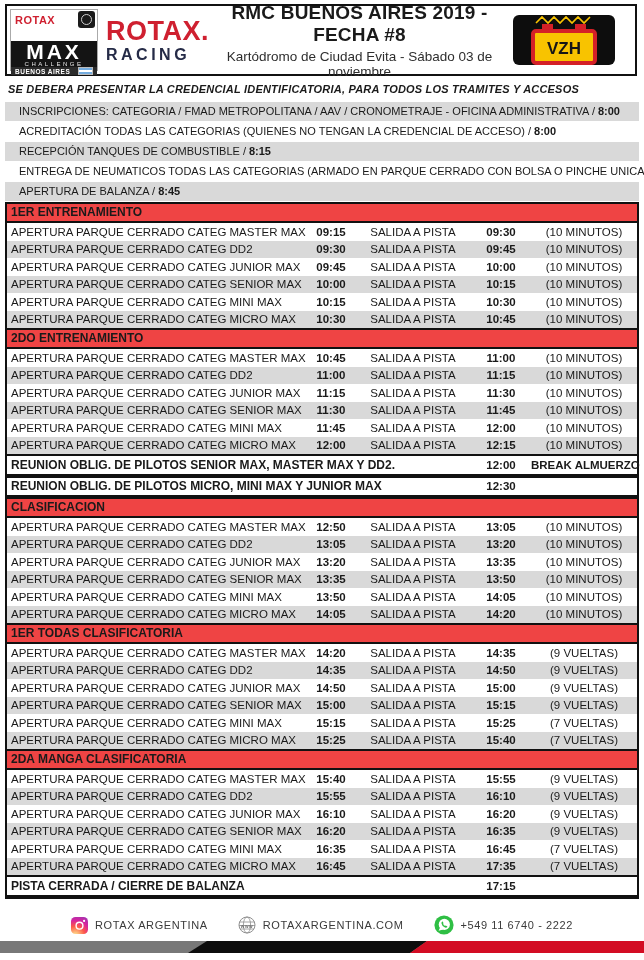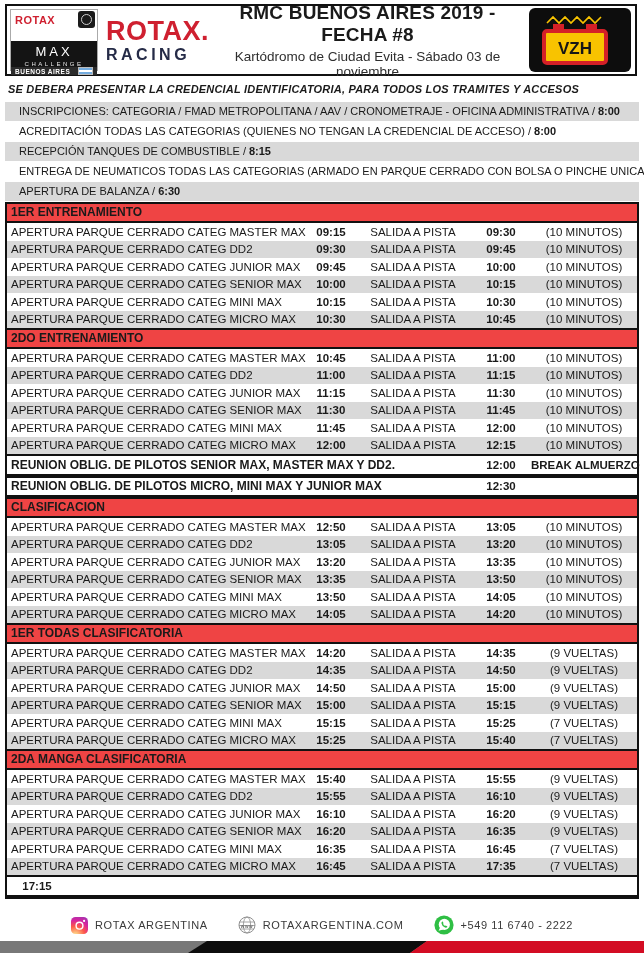--- a/index.html
+++ b/index.html
@@ -13,33 +13,33 @@
   
   .header{position:absolute;left:5px;top:4px;width:632px;height:72px;
     border:2px solid var(--ink);box-sizing:border-box;display:flex;align-items:center;background:#fff;}
   .logo-max{width:88px;height:62px;margin-left:3px;border:1px solid #aaa;box-sizing:border-box;
     display:flex;flex-direction:column;flex:none;background:#fff;}
   .lm-top{height:20px;display:flex;align-items:center;padding:1px 2px 13px 4px;}
   .lm-rotax{color:var(--rotax-red);font-weight:bold;font-size:11px;letter-spacing:.5px;}
   .lm-emblem{width:17px;height:17px;background:#1b1b1b;border-radius:3px;margin-left:auto;position:relative;}
   .lm-emblem::after{content:"";position:absolute;left:3px;top:3px;width:11px;height:11px;border-radius:50%;border:1.5px solid #cfcfcf;box-sizing:border-box;}
   .lm-mid{flex:1;background:#141414;color:#fff;text-align:center;padding-top:1px;}
-  .lm-max{font-size:13px;font-weight:normal;letter-spacing:3px;line-height:19px;}
+  .lm-max{font-size:21px;font-weight:bold;letter-spacing:3px;line-height:19px;}
   .lm-challenge{font-size:6px;letter-spacing:2.5px;color:#e6e6e6;}
   .lm-bottom{height:13px;background:#2b2b2b;display:flex;align-items:center;padding:0 4px;color:#fff;font-size:6.5px;font-weight:bold;letter-spacing:.5px;}
   .lm-flag{width:15px;height:8px;margin-left:auto;border:1px solid #bbb;box-sizing:border-box;
     background:linear-gradient(#74acdf 33%,#fff 33% 66%,#74acdf 66%);}
   .logo-racing{margin-left:8px;flex:none;width:104px;line-height:1;}
   .lr-rotax{color:var(--rotax-red);font-weight:bold;font-size:27px;letter-spacing:.5px;}
   .lr-racing{color:var(--racing-navy);font-weight:bold;font-size:16px;letter-spacing:3.5px;margin-top:2px;}
   .title-block{flex:1;text-align:center;padding-right:4px;}
   .title{font-size:19px;font-weight:bold;letter-spacing:.2px;}
   .subtitle{font-size:13.5px;color:#2e2e2e;margin-top:3px;}
-  .logo-vzh{width:102px;height:64px;flex:none;margin-right:4px;background:#0d0d0d;border-radius:6px;
-    display:flex;align-items:center;}
+  .logo-vzh{width:102px;height:50px;flex:none;margin-right:20px;background:#0d0d0d;border-radius:6px;
+    display:flex;align-items:center;justify-content:center;}
   
   .notice{position:absolute;left:8px;top:83px;font-size:11px;font-weight:bold;font-style:italic;letter-spacing:.2px;}
   
   .preamble{position:absolute;left:5px;top:102px;width:634px;}
   .pre-row{height:19px;line-height:19px;margin-bottom:1px;font-size:11px;padding-left:14px;white-space:nowrap;}
   .pre-row.shaded{background:var(--shade);}
   .pre-time{font-weight:bold;margin-left:3px;}
   
   .schedule{position:absolute;left:5px;top:202px;width:630px;border:2px solid var(--ink);box-sizing:content-box;background:#fff;}
   .sec-header{height:17px;line-height:17px;font-size:12px;font-weight:bold;padding-left:4px;
@@ -97,21 +97,21 @@
   </div>
 </div>
 
 <div class="notice">SE DEBERA PRESENTAR LA CREDENCIAL IDENTIFICATORIA, PARA TODOS LOS TRAMITES Y ACCESOS</div>
 
 <div class="preamble" id="preamble">
     <div class="pre-row shaded"><span>INSCRIPCIONES: CATEGORIA / FMAD METROPOLITANA / AAV / CRONOMETRAJE - OFICINA ADMINISTRATIVA  /</span><span class="pre-time">8:00</span></div>
     <div class="pre-row"><span>ACREDITACIÓN TODAS LAS CATEGORIAS (QUIENES NO TENGAN LA CREDENCIAL DE ACCESO) /</span><span class="pre-time">8:00</span></div>
     <div class="pre-row shaded"><span>RECEPCIÓN TANQUES DE COMBUSTIBLE  /</span><span class="pre-time">8:15</span></div>
     <div class="pre-row"><span>ENTREGA DE NEUMATICOS TODAS LAS CATEGORIAS (ARMADO EN PARQUE CERRADO CON BOLSA O PINCHE UNICAM) /</span></div>
-    <div class="pre-row shaded"><span>APERTURA DE BALANZA /</span><span class="pre-time">6:30</span></div>
+    <div class="pre-row shaded"><span>APERTURA DE BALANZA /</span><span class="pre-time">8:45</span></div>
   </div>
 
 <div class="schedule" id="schedule">
     <div class="sec-header">1ER ENTRENAMIENTO</div>
     <div class="srow">
       <span class="c-label">APERTURA PARQUE CERRADO CATEG MASTER MAX</span>
       <span class="c-t1">09:15</span>
       <span class="c-mid">SALIDA A PISTA</span>
       <span class="c-t2">09:30</span>
       <span class="c-note">(10 MINUTOS)</span>
@@ -327,20 +327,21 @@
       <span class="c-note">(7 VUELTAS)</span>
     </div>
     <div class="srow shaded">
       <span class="c-label">APERTURA PARQUE CERRADO CATEG MICRO MAX</span>
       <span class="c-t1">16:45</span>
       <span class="c-mid">SALIDA A PISTA</span>
       <span class="c-t2">17:35</span>
       <span class="c-note">(7 VUELTAS)</span>
     </div>
     <div class="srow special">
+      <span class="c-label">PISTA CERRADA / CIERRE DE BALANZA</span>
       <span class="c-t2">17:15</span>
       <span class="c-note"></span>
     </div>
   </div>
 
 <div class="footer">
   <div class="f-item">
     <svg width="17" height="17" viewBox="0 0 17 17">
       <defs>
         <radialGradient id="ig" cx="0.25" cy="1.1" r="1.4">

